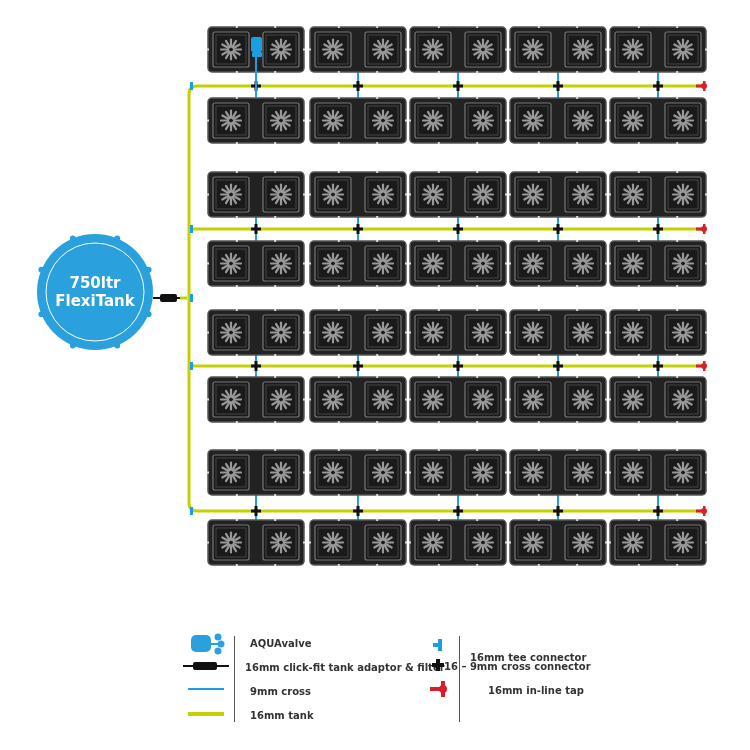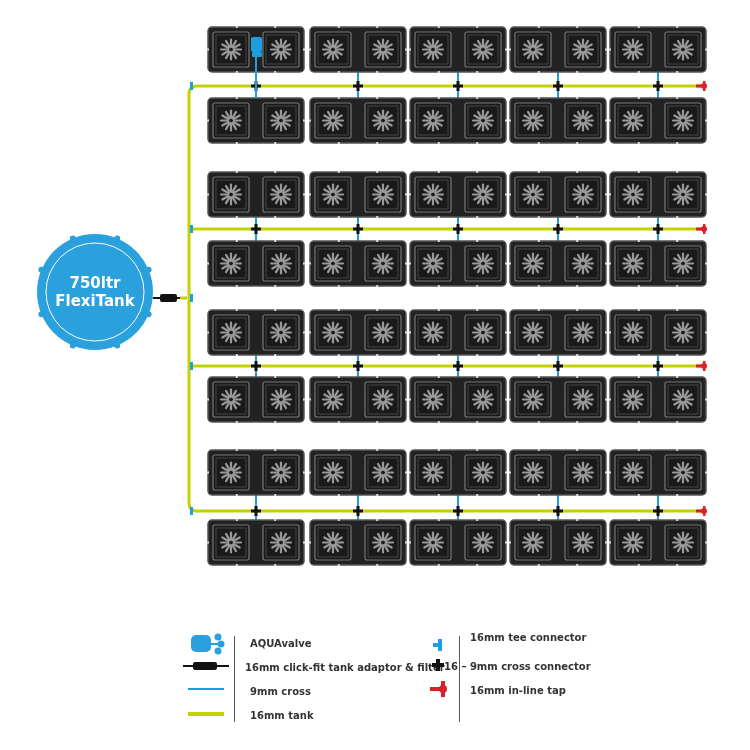--- a/index.html
+++ b/index.html
@@ -1771,16 +1771,16 @@
   <svg class="legend-icon" style="left:432px;top:659px" width="12" height="12">
     <rect x="4" y="0" width="4" height="12" fill="#111"></rect>
       <rect x="0" y="4" width="12" height="4" fill="#111"></rect>
   </svg>
   <svg class="legend-icon" style="left:430px;top:680px" width="20" height="18">
     <rect x="0" y="7" width="14" height="4" fill="#d9202a"></rect>
       <circle cx="13" cy="9" r="4" fill="#d9202a"></circle>
       <rect x="11" y="1" width="4" height="16" fill="#d9202a"></rect>
   </svg>
   <div class="vsep" style="left:459px;top:636px;height:86px"></div>
-  <div class="legend-text" style="left:470px;top:632px">16mm tee connector</div>
+  <div class="legend-text" style="left:470px;top:652px">16mm tee connector</div>
   <div class="legend-text" style="left:444px;top:661px">16 – 9mm cross connector</div>
-  <div class="legend-text" style="left:470px;top:685px">16mm in-line tap</div>
+  <div class="legend-text" style="left:488px;top:685px">16mm in-line tap</div>
 </div>
 
 </body></html>

